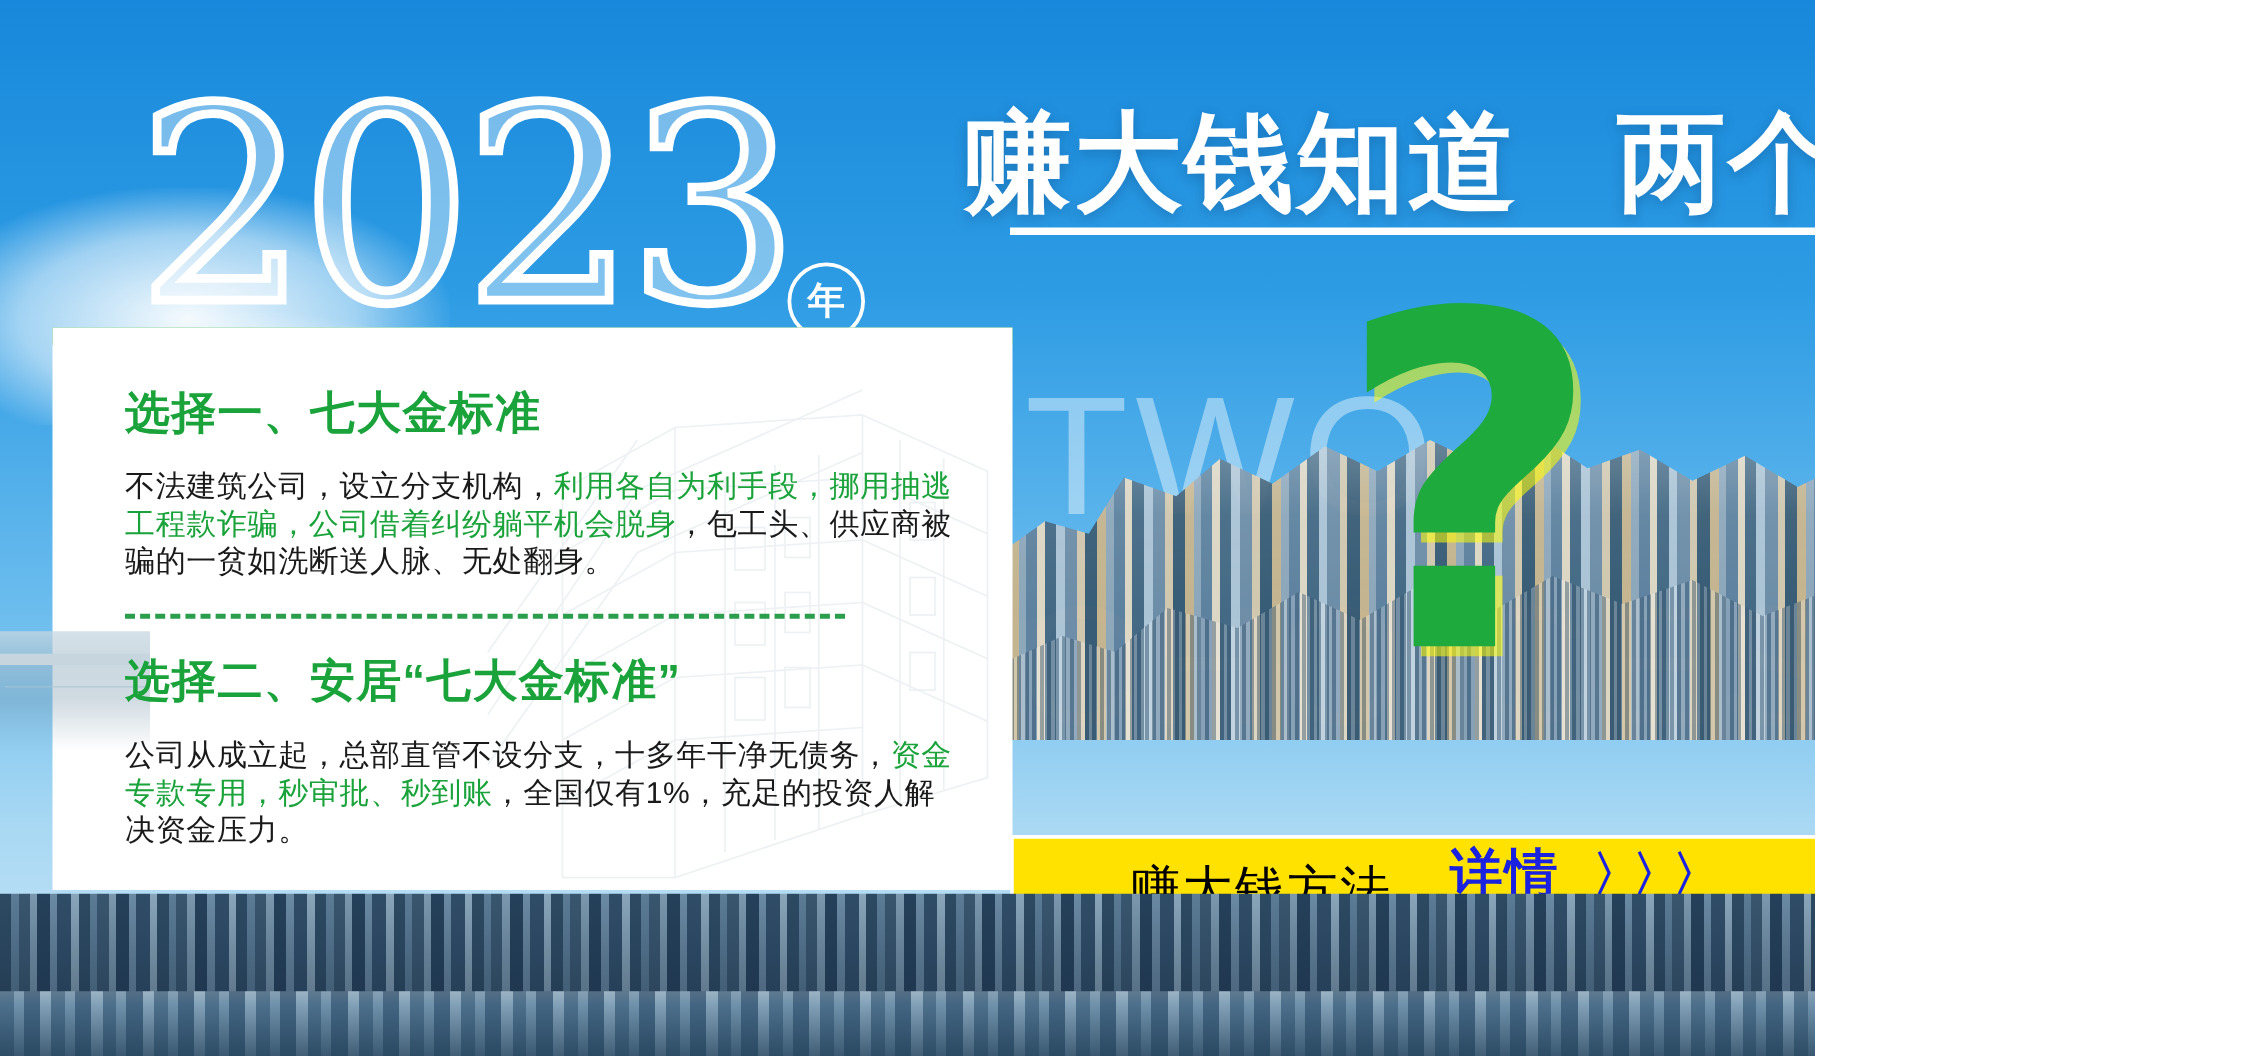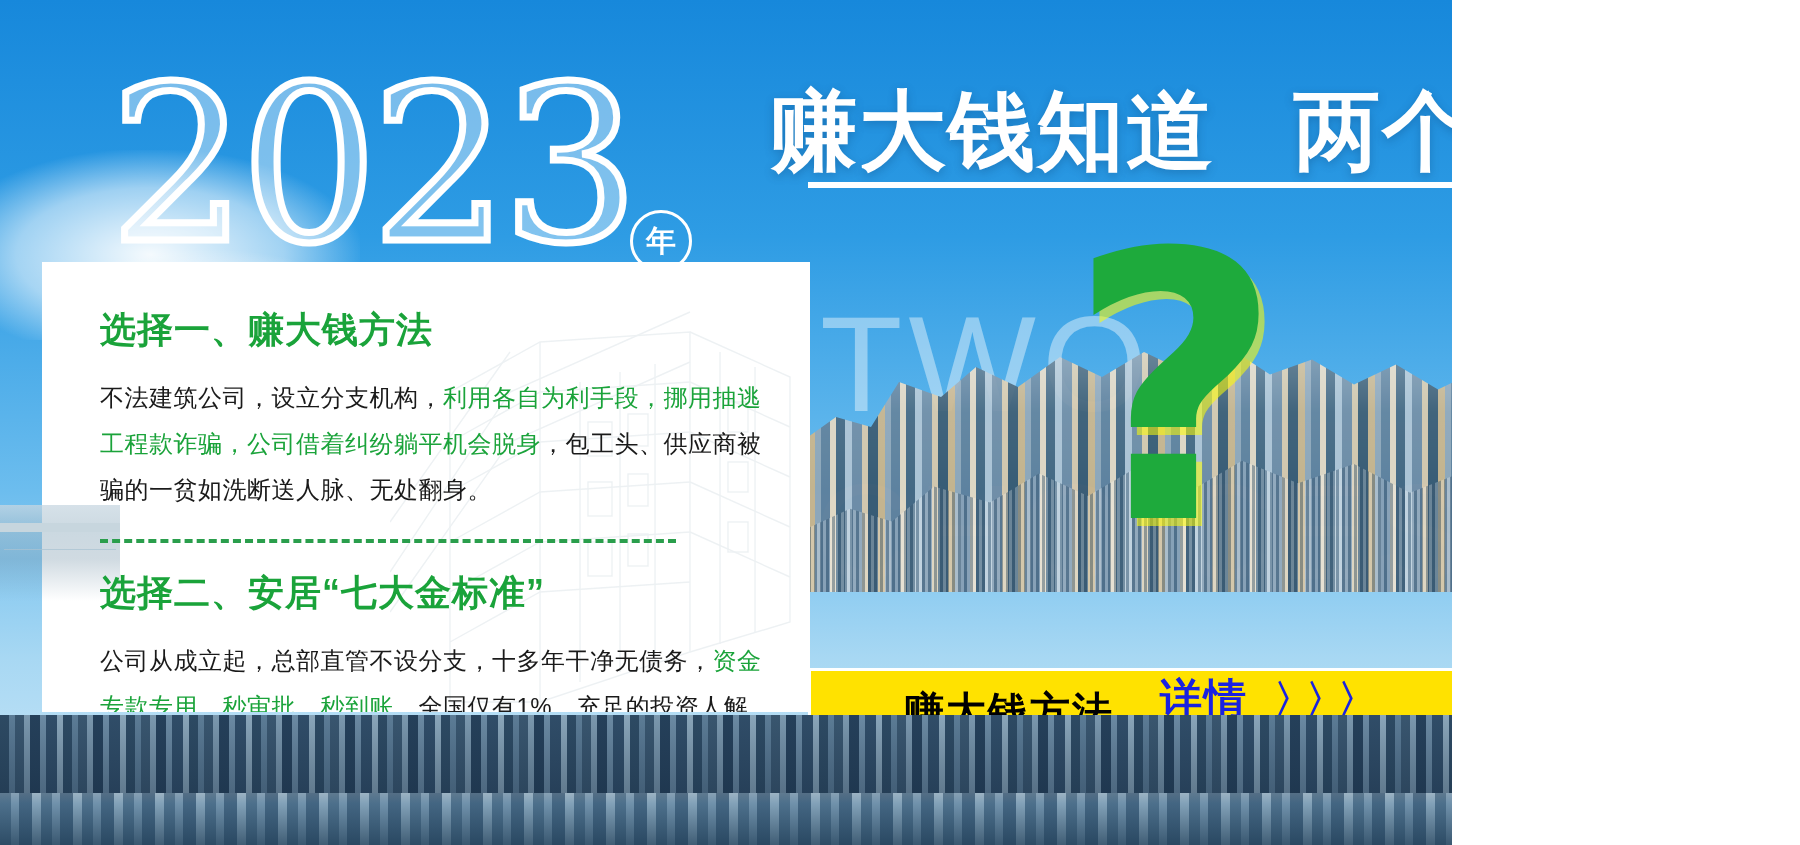--- a/index.html
+++ b/index.html
@@ -211,21 +211,21 @@
     border: 3px solid #ffffff;
     display: flex;
     align-items: center;
     justify-content: center;
     gap: 46px;
     cursor: pointer;
   }
   .cta-main {
     color: #000000;
     font-size: 40px;
-    font-weight: 700;
+    font-weight: 400;
     letter-spacing: 2px;
     white-space: nowrap;
     margin-top: 24px;
   }
   .cta-detail {
     color: #1a22e0;
     font-size: 42px;
     font-weight: 700;
     letter-spacing: 2px;
     white-space: nowrap;
@@ -269,21 +269,21 @@
   .sec-title {
     color: #1aa33a;
     font-size: 36px;
     font-weight: 700;
     letter-spacing: 1px;
     margin-bottom: 20px;
     white-space: nowrap;
   }
   .sec-body {
     font-size: 24px;
-    line-height: 46px;
+    line-height: 30px;
     color: #1a1a1a;
     letter-spacing: 0.5px;
     max-width: 672px;
   }
   .sec-body .g { color: #1aa33a; }
 
   .divider {
     margin: 26px 0 26px 0;
     height: 0;
     border-top: 4px dashed #2a9e4c;
@@ -381,21 +381,21 @@
         <rect x="338" y="250" width="20" height="30"></rect>
         <path d="M0 300 L120 120 L300 40"></path>
         <path d="M0 340 L120 170 L300 90"></path>
         <path d="M0 250 L120 80"></path>
       </g>
     </svg>
 
     <div class="card-inner">
 
       <div class="section">
-        <div class="sec-title">选择一、赚大钱方法</div>
+        <div class="sec-title">选择一、七大金标准</div>
         <div class="sec-body">
           <span>不法建筑公司，设立分支机构，</span><span class="g">利用各自为利手段，挪用抽逃工程款诈骗，公司借着纠纷躺平机会脱身</span><span>，包工头、供应商被骗的一贫如洗断送人脉、无处翻身。</span>
         </div>
       </div>
 
       <div class="divider"></div>
 
       <div class="section sec2">
         <div class="sec-title">选择二、安居“七大金标准”</div>
         <div class="sec-body">

